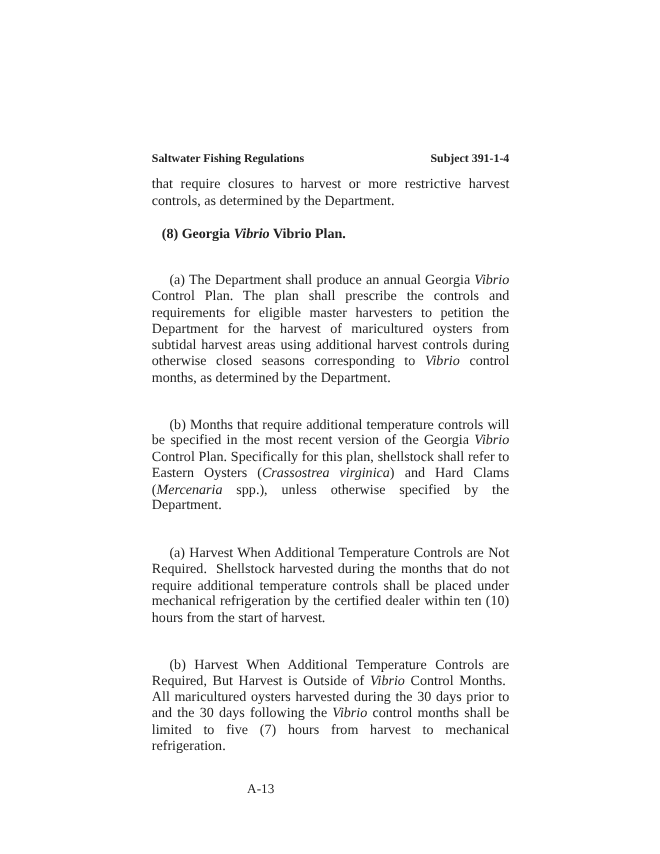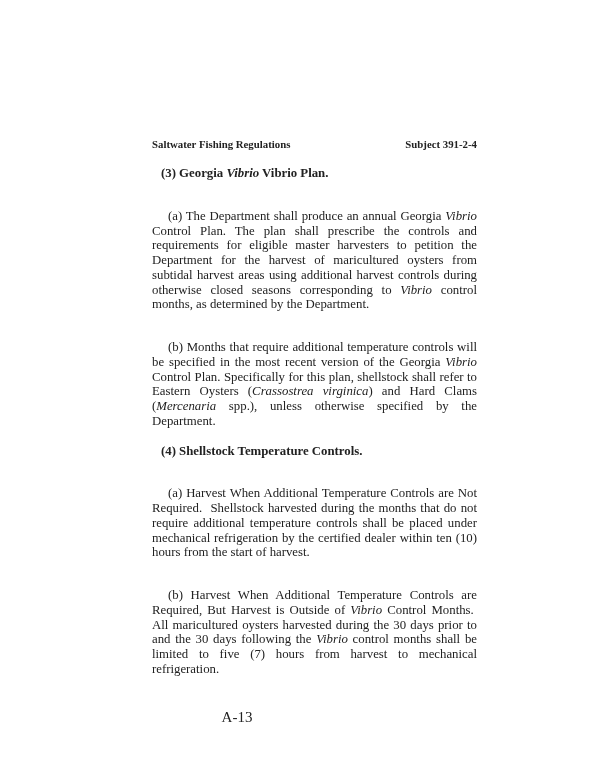--- a/index.html
+++ b/index.html
@@ -12,21 +12,21 @@
   .page {
     position: relative;
     width: 600px;
     height: 776px;
     background: #ffffff;
     overflow: hidden;
     color: #222222;
   }
   .content {
     position: absolute;
-    left: 152px;
+    left: 138px;
     top: 138px;
     width: 325px;
   }
   .running-header {
     display: flex;
     justify-content: space-between;
     align-items: baseline;
     font-size: 10.8px;
     font-weight: bold;
     line-height: 13px;
@@ -52,37 +52,37 @@
   .doc-body p.paragraph {
     margin-top: 28px;
     text-indent: 16px;
   }
   .page-footer {
     position: absolute;
     top: 710px;
     left: 0;
     width: 474px;
     text-align: center;
-    font-size: 15px;
+    font-size: 12px;
     line-height: 15px;
     color: #222222;
   }
 </style>
 </head>
 <body>
 
 <div class="page">
   <div class="content">
     <div class="running-header">
       <span>Saltwater Fishing Regulations</span>
-      <span>Subject 391-2-4</span>
+      <span>Subject 391-1-4</span>
     </div>
     <div class="doc-body">
-        <p class="heading"><b>(3) Georgia </b><b><i>Vibrio</i></b><b> Vibrio Plan.</b></p>
+        <p class="paragraph-continued"><span>that require closures to harvest or more restrictive harvest controls, as determined by the Department.</span></p>
+        <p class="heading"><b>(8) Georgia </b><b><i>Vibrio</i></b><b> Vibrio Plan.</b></p>
         <p class="paragraph"><span>(a) The Department shall produce an annual Georgia </span><i>Vibrio</i><span> Control Plan. The plan shall prescribe the controls and requirements for eligible master harvesters to petition the Department for the harvest of maricultured oysters from subtidal harvest areas using additional harvest controls during otherwise closed seasons corresponding to </span><i>Vibrio</i><span> control months, as determined by the Department.</span></p>
         <p class="paragraph"><span>(b) Months that require additional temperature controls will be specified in the most recent version of the Georgia </span><i>Vibrio</i><span> Control Plan. Specifically for this plan, shellstock shall refer to Eastern Oysters (</span><i>Crassostrea virginica</i><span>) and Hard Clams (</span><i>Mercenaria</i><span> spp.), unless otherwise specified by the Department.</span></p>
-        <p class="heading"><b>(4) Shellstock Temperature Controls.</b></p>
         <p class="paragraph"><span>(a) Harvest When Additional Temperature Controls are Not Required.&nbsp; Shellstock harvested during the months that do not require additional temperature controls shall be placed under mechanical refrigeration by the certified dealer within ten (10) hours from the start of harvest.</span></p>
         <p class="paragraph"><span>(b) Harvest When Additional Temperature Controls are Required, But Harvest is Outside of </span><i>Vibrio</i><span> Control Months.&nbsp; All maricultured oysters harvested during the 30 days prior to and the 30 days following the </span><i>Vibrio</i><span> control months shall be limited to five (7) hours from harvest to mechanical refrigeration.</span></p>
       </div>
   </div>
   <div class="page-footer">A-13</div>
 </div>
 
 </body></html>

